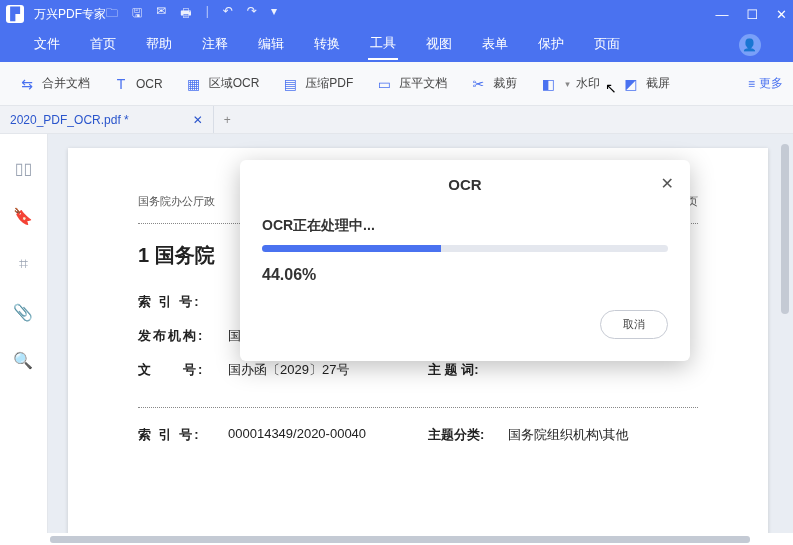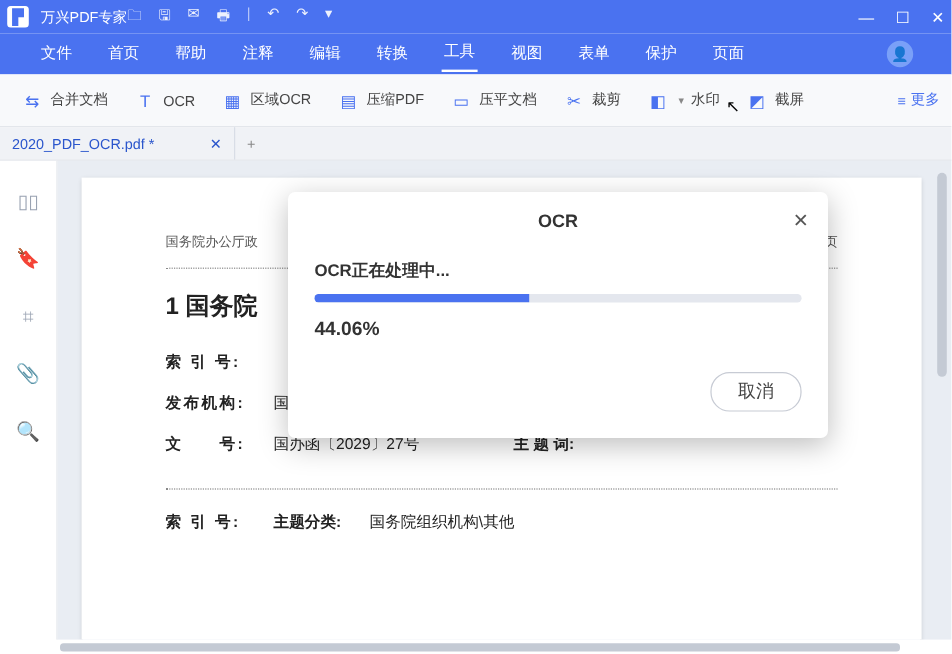--- a/index.html
+++ b/index.html
@@ -16,21 +16,21 @@
   .menubar .mitem { cursor: pointer; padding: 4px 2px 6px 2px; }
   .menubar .mitem.active { border-bottom: 2px solid #fff; }
   .menubar .avatar { margin-left: auto; width: 22px; height: 22px; border-radius: 50%; background: #7aa0f8; display:flex;align-items:center;justify-content:center;font-size:12px;}
   .toolbar { height: 44px; background: #f8f9fb; border-bottom: 1px solid #e3e6eb; display: flex; align-items: center; padding: 0 10px; gap: 6px; font-size: 12px; color: #444; }
   .tool { display: flex; align-items: center; gap: 6px; padding: 4px 8px; cursor: pointer; border-radius: 3px; }
   .tool .ticon { width: 18px; height: 18px; display:flex;align-items:center;justify-content:center; color:#4a72f0; font-size:14px;}
   .tool .drop { font-size:9px;color:#888;margin-left:2px;}
   .tool.sep { flex: 1; }
   .toolbar .more { color:#4a72f0; cursor:pointer; font-size:12px; display:flex;align-items:center;gap:4px;}
   .tabbar { height: 28px; background: #f0f2f6; display: flex; align-items: center; font-size: 12px; color:#2a55cc; border-bottom:1px solid #e3e6eb;}
-  .tab { display:flex; align-items:center; padding: 0 10px; height: 100%; border-right: 1px solid #d8dde6; gap:6px;}
+  .tab { display:flex; align-items:center; padding: 0 10px; height: 100%; border-right: 1px solid #d8dde6; gap:24px;}
   .tab .close { color:#2a55cc; cursor:pointer; margin-left:40px;}
   .tabbar .add { padding:0 10px; color:#888; cursor:pointer;}
   .workspace { position: absolute; top: 134px; bottom: 12px; left: 0; right: 0; display:flex; }
   .sidebar { width: 48px; background: #fff; border-right: 1px solid #e3e6eb; display:flex; flex-direction:column; align-items:center; padding-top:24px; gap:28px;}
   .sidebar .sicon { width:20px;height:20px;color:#9aa3b2;cursor:pointer;display:flex;align-items:center;justify-content:center;font-size:16px;}
   .docarea { flex:1; background:#e9edf3; position:relative; overflow:hidden;}
   .page { position:absolute; left:20px; top:14px; width: 700px; height: 400px; background:#fff; box-shadow: 0 1px 4px rgba(0,0,0,0.15); padding: 46px 70px 20px 70px; font-size:13px; color:#222;}
   .page .hdr-row { display:flex; justify-content:space-between; font-size:11px; color:#555; margin-bottom:14px;}
   .page .dotted { border-top: 1px dotted #888; margin: 10px 0 18px 0; }
   .page h1 { font-size:20px; font-weight:bold; margin-bottom:24px;}
@@ -44,21 +44,21 @@
   .bottom-scroll { position:absolute; left:48px; right:16px; bottom:0; height:10px;}
   .bottom-scroll .hthumb { position:absolute; left:2px; top:1px; height:7px; width:700px; background:#c4cad4; border-radius:3px;}
   
   .modal { position:absolute; left:240px; top:160px; width:450px; background:#fff; border-radius:6px; box-shadow: 0 6px 24px rgba(0,0,0,0.25); padding: 16px 22px 22px 22px;}
   .modal .mtitle { text-align:center; font-size:15px; font-weight:600; color:#333; margin-bottom:24px;}
   .modal .mclose { position:absolute; right:16px; top:14px; cursor:pointer; font-size:16px; color:#555;}
   .modal .status { font-size:14px; font-weight:700; color:#333; margin-bottom:10px;}
   .modal .progress { width:100%; height:7px; background:#e4e7ee; border-radius:4px; overflow:hidden; margin-bottom:14px;}
   .modal .progress .bar { height:100%; background:#4a72f0; width:44.06%;}
   .modal .percent { font-size:16px; font-weight:600; color:#333; margin-bottom:26px;}
-  .modal .btn-cancel { float:right; border:1px solid #c7cbd4; background:#fff; padding:6px 22px; border-radius:16px; font-size:15px; color:#444; cursor:pointer;}
+  .modal .btn-cancel { float:right; border:1px solid #c7cbd4; background:#fff; padding:6px 22px; border-radius:16px; font-size:11px; color:#444; cursor:pointer;}
   .cursor-ptr { position:absolute; left:605px; top:80px; font-size:14px; color:#000; pointer-events:none;}
 </style>
 </head>
 <body>
 
 <div class="titlebar">
   <div class="logo">▛</div>
   <span class="apptitle">万兴PDF专家</span>
   <div class="tb-icons">
     <span>🗀</span>
@@ -168,20 +168,21 @@
         <span class="val">2020年04月20日</span>
       </div>
       <div class="field">
         <span class="lbl">文　　号:</span>
         <span class="val" style="width:200px;flex:none">国办函〔2029〕27号</span>
         <span class="lbl2">主 题 词:</span>
       </div>
       <div class="dotted2"></div>
       <div class="field">
         <span class="lbl">索 引 号:</span>
+        <span class="val" style="width:200px;flex:none">000014349/2020-00040</span>
         <span class="lbl2">主题分类:</span>
         <span class="val">国务院组织机构\其他</span>
       </div>
     </div>
     <div class="scrollbar-v">
         <div class="thumb"></div>
       </div>
   </div>
 </div>
 <div class="bottom-scroll">

